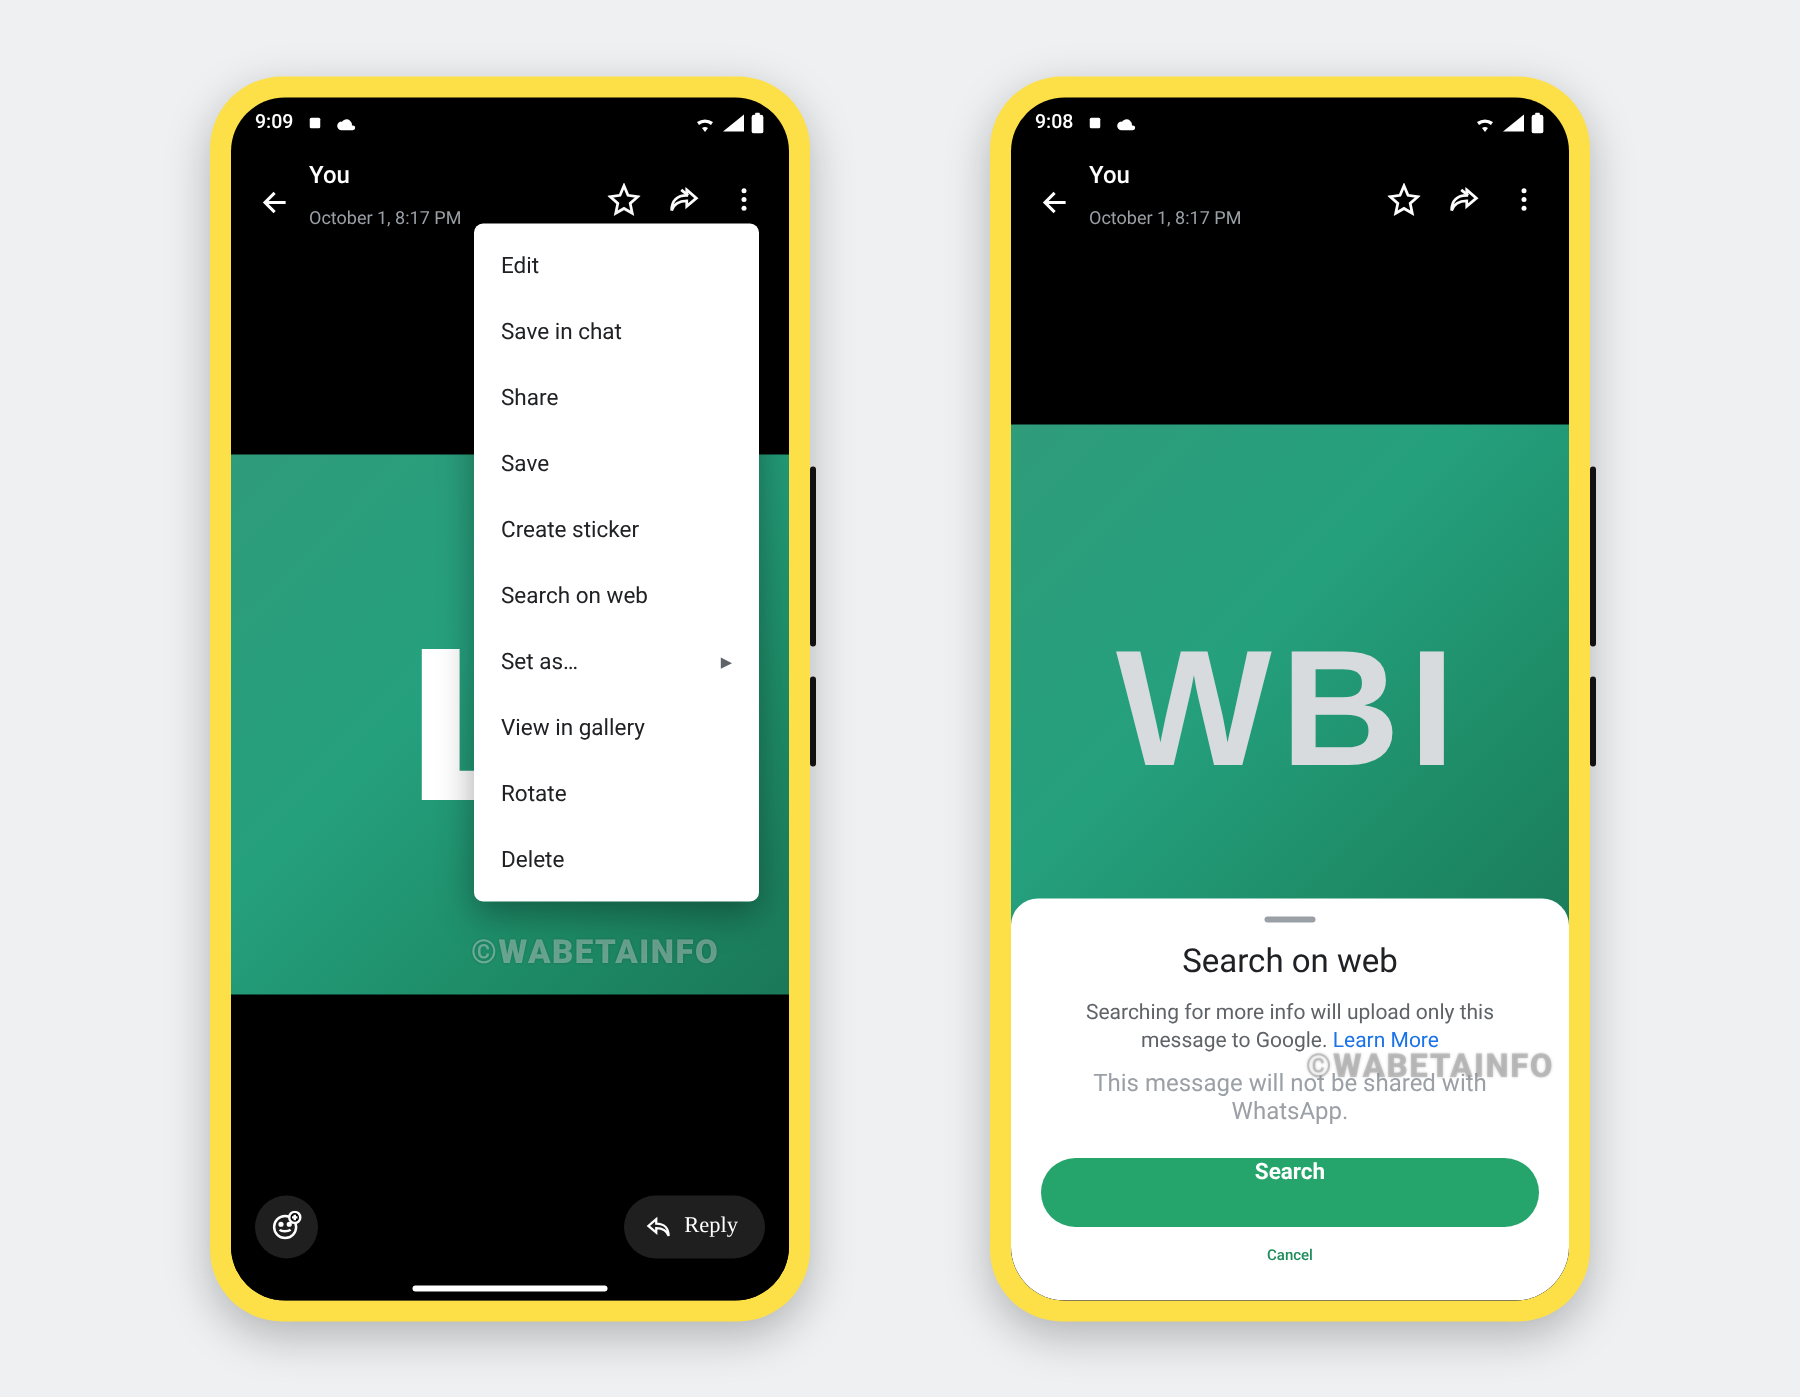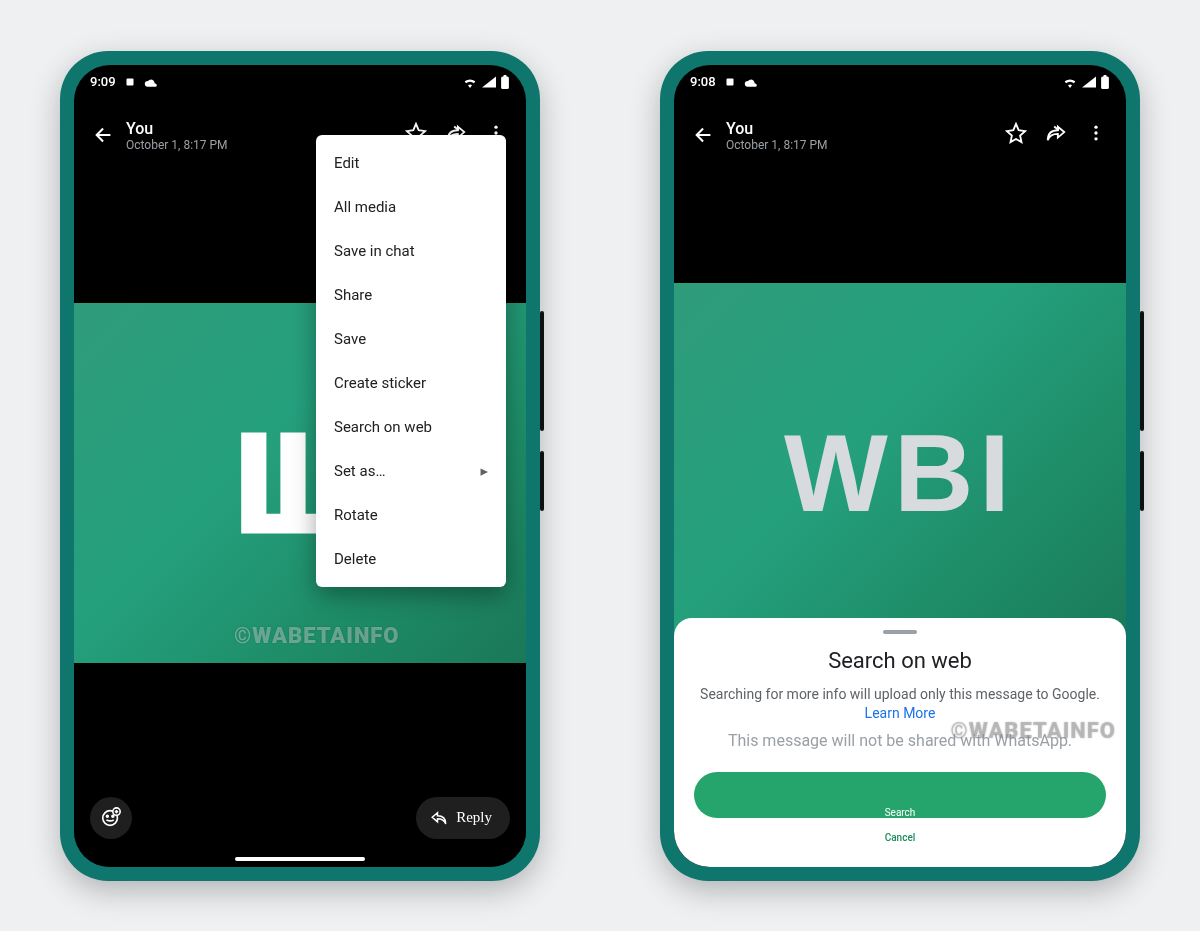--- a/index.html
+++ b/index.html
@@ -13,23 +13,23 @@
   }
   .stage {
     position: absolute;
     left: 50%; top: 50%;
     transform: translate(-50%, -50%);
     display: flex;
     gap: 120px;
     align-items: flex-start;
   }
   .phone-frame {
-    width: 480px;
+    width: 400px;
     height: 830px;
-    background: #0f766e;
+    background: #fde047;
     border-radius: 48px;
     padding: 14px;
     position: relative;
     box-shadow: 0 10px 30px rgba(0,0,0,0.25);
   }
   .phone-frame::before {
     content: "";
     position: absolute;
     top: 18px;
     left: 50%;
@@ -85,21 +85,21 @@
   .app-bar {
     height: 54px;
     display: flex;
     align-items: flex-end;
     padding: 0 10px 0 12px;
     color: #fff;
   }
   .back-btn { width: 36px; height: 36px; display:flex; align-items:center; justify-content:center; }
   .title-block { margin-left: 4px; }
   .title { font-size: 16px; font-weight: 500; line-height: 1.1; }
-  .subtitle { font-size: 12px; color: #9aa0a6; line-height: 1.1; margin-top:2px;}
+  .subtitle { font-size: 12px; color: #9aa0a6; line-height: 1.1; margin-top:14px;}
   .spacer { flex: 1; }
   .action-btn { width: 40px; height: 40px; display:flex; align-items:center; justify-content:center; }
   
   .content { flex: 1; position: relative; background: #000; }
   .media-area {
     position: absolute;
     left: 0; right: 0;
     top: 150px;
     height: 360px;
     background: linear-gradient(135deg, #2f9c7a 0%, #25a07d 40%, #1e8d68 70%, #1a7858 100%);
@@ -110,21 +110,21 @@
   .wbi-text {
     font-family: Arial, sans-serif;
     font-weight: 900;
     font-size: 110px;
     color: #d8dbdd;
     letter-spacing: 6px;
   }
   
   .dropdown {
     position: absolute;
-    top: 70px;
+    top: 84px;
     right: 20px;
     width: 190px;
     background: #fff;
     border-radius: 6px;
     box-shadow: 0 8px 24px rgba(0,0,0,0.35);
     padding: 6px 0;
     z-index: 10;
   }
   .menu-item {
     padding: 13px 18px;
@@ -182,22 +182,22 @@
   .sheet-title { font-size: 22px; color: #202124; margin-bottom: 12px; }
   .sheet-body { font-size: 14px; color: #5f6368; line-height: 1.35; padding: 0 6px;}
   .learn-more { color: #1a73e8; }
   .sheet-sub { font-size: 16px; color: #9aa0a6; margin-top: 8px; }
   .primary-btn {
     margin-top: 22px;
     height: 46px;
     background: #25a56b;
     color: #fff;
     border-radius: 23px;
-    display: flex; align-items:flex-end; justify-content:center;
-    font-size: 10px; font-weight: 400;
+    display: flex; align-items:flex-start; justify-content:center;
+    font-size: 15px; font-weight: 700;
   }
   .secondary-btn {
     margin-top: 14px;
     color: #1e8c5a;
     font-size: 10px; font-weight: 500;
   }
   .watermark {
     position: absolute;
     font-size: 22px;
     font-weight: 900;
@@ -315,40 +315,40 @@
             <span>Reply</span>
           </div>
         </div>
       </div>
 
       <div class="dropdown" id="dropdown-menu">
           <div class="menu-item">
             <span>Edit</span>
           </div>
           <div class="menu-item">
-            <span>All media</span>
-          </div>
-          <div class="menu-item">
             <span>Save in chat</span>
           </div>
           <div class="menu-item">
             <span>Share</span>
           </div>
           <div class="menu-item">
             <span>Save</span>
           </div>
           <div class="menu-item">
             <span>Create sticker</span>
           </div>
           <div class="menu-item">
             <span>Search on web</span>
           </div>
           <div class="menu-item">
             <span>Set as…</span>
             <span class="chev">▸</span>
+          </div>
+          <div class="menu-item">
+            <span>View in gallery</span>
           </div>
           <div class="menu-item">
             <span>Rotate</span>
           </div>
           <div class="menu-item">
             <span>Delete</span>
           </div>
         </div>
 
       <div class="gesture-bar"></div>

